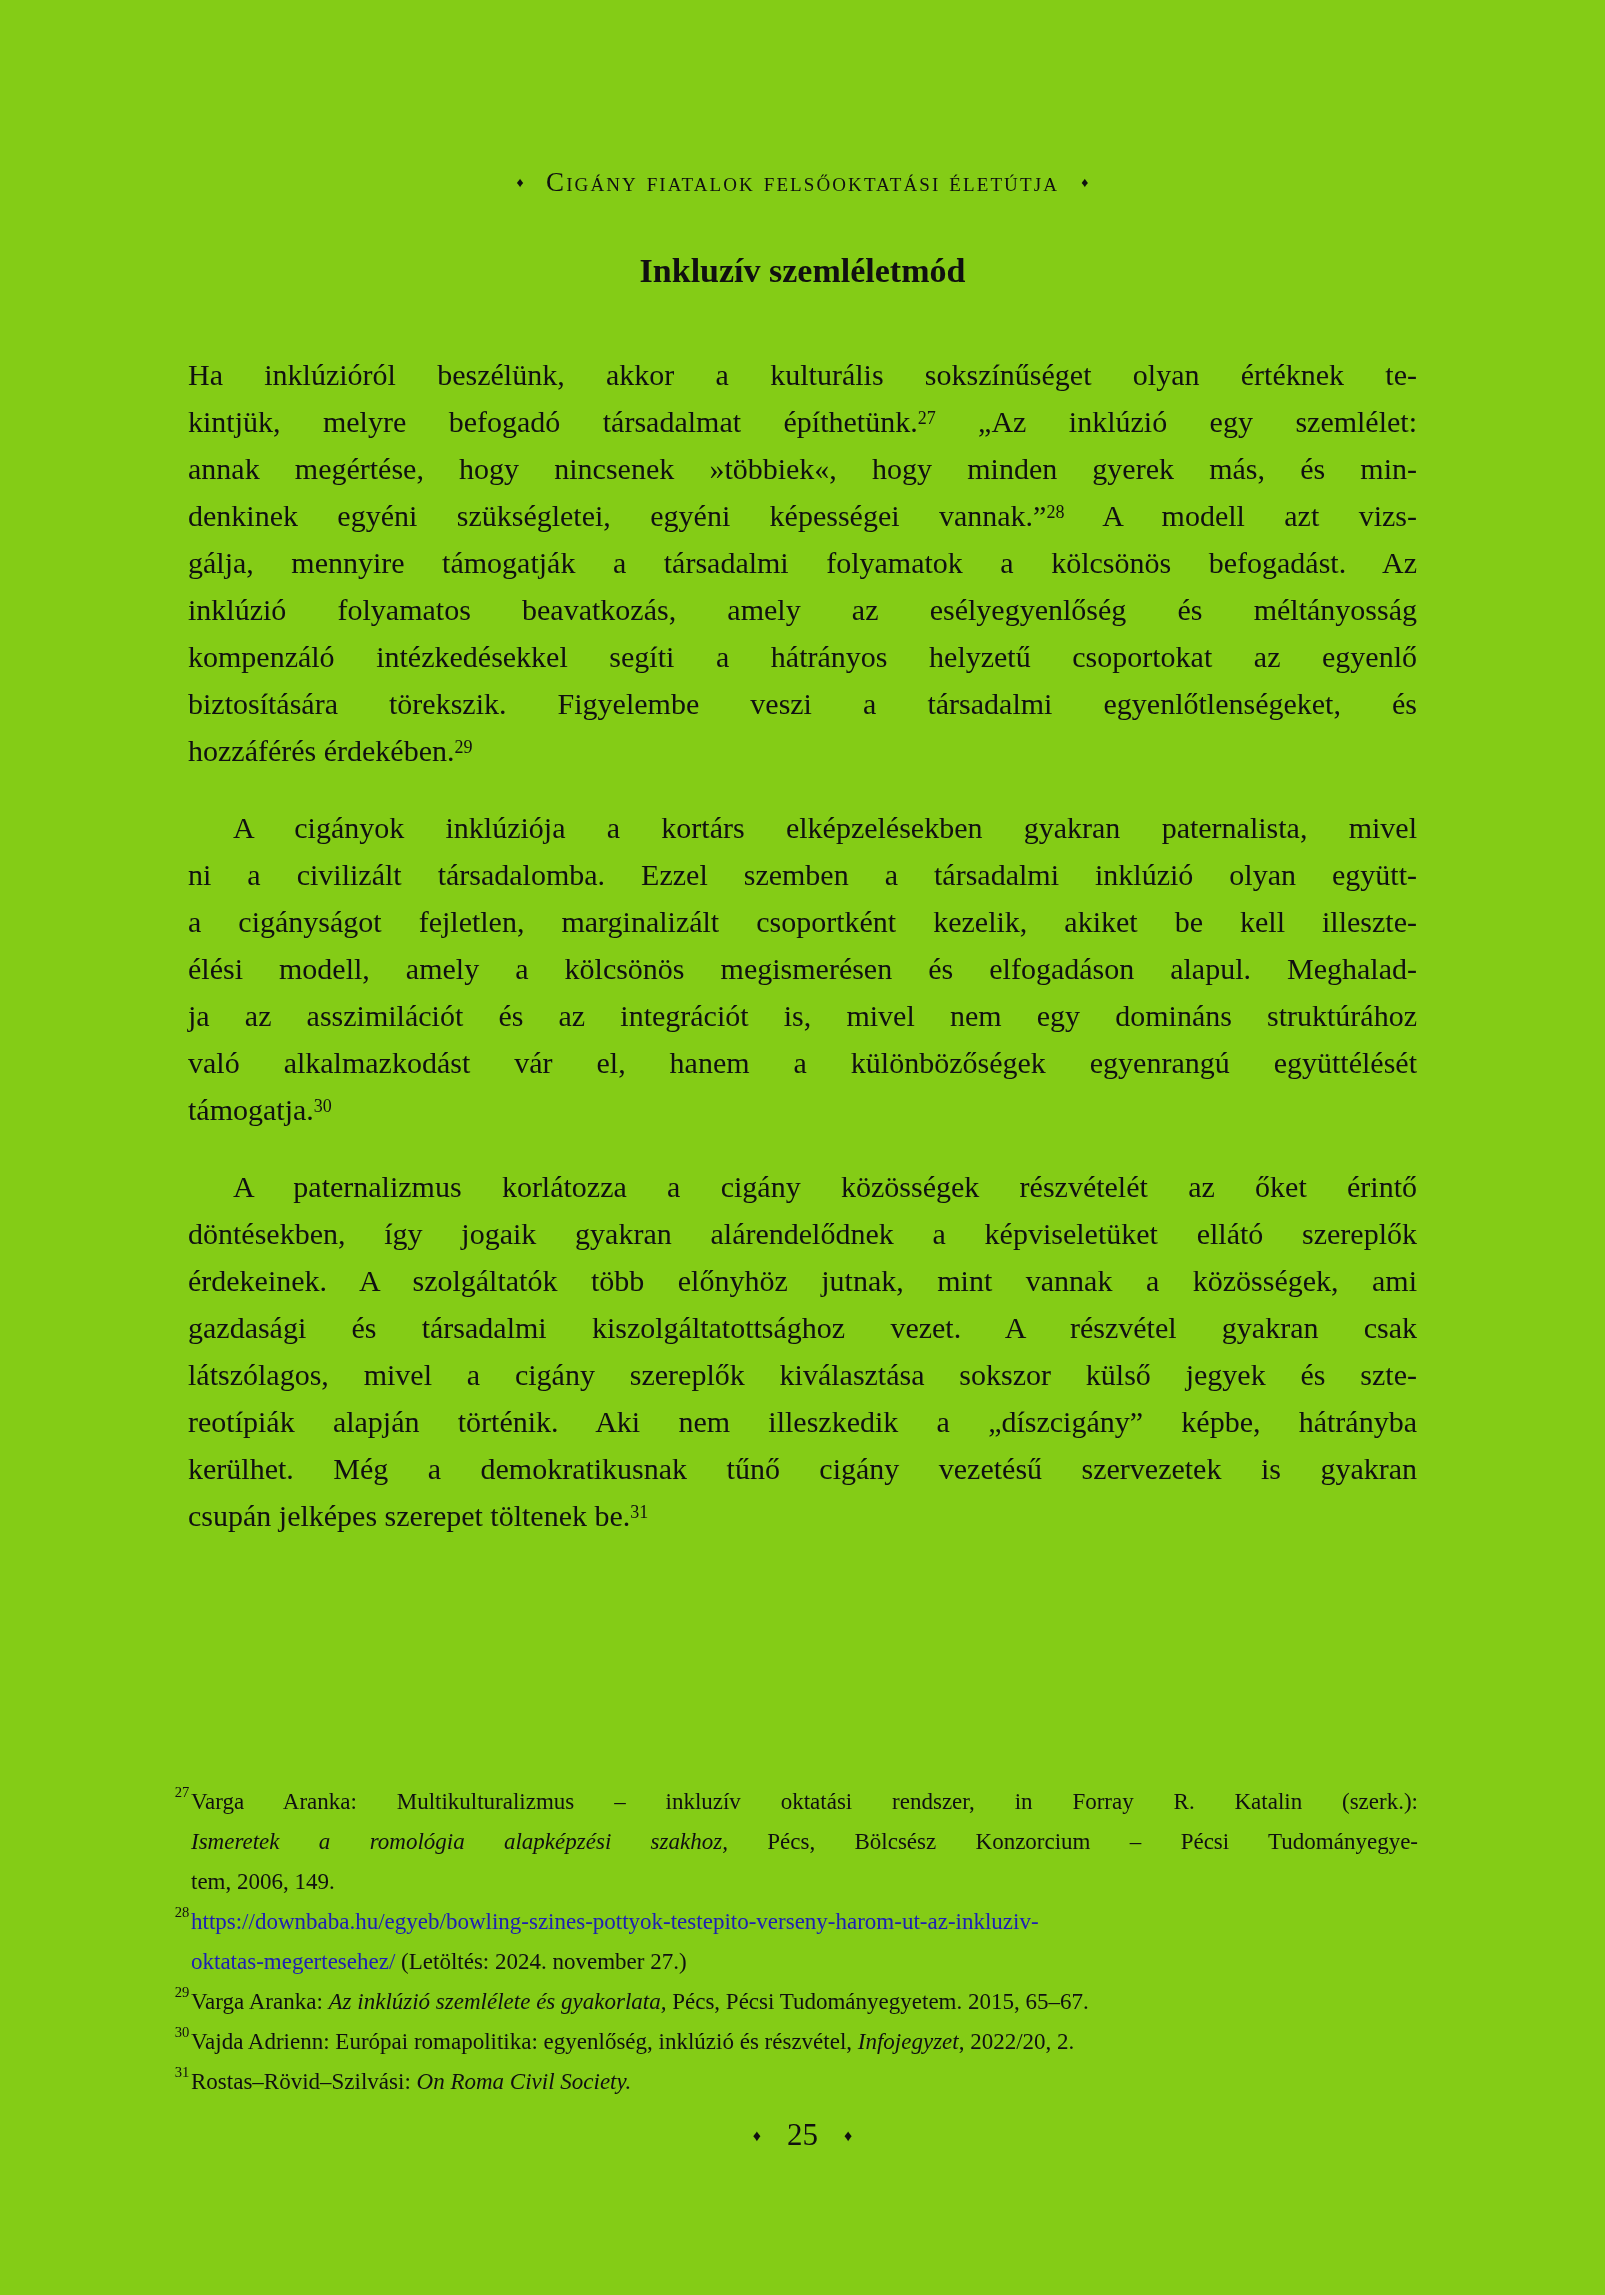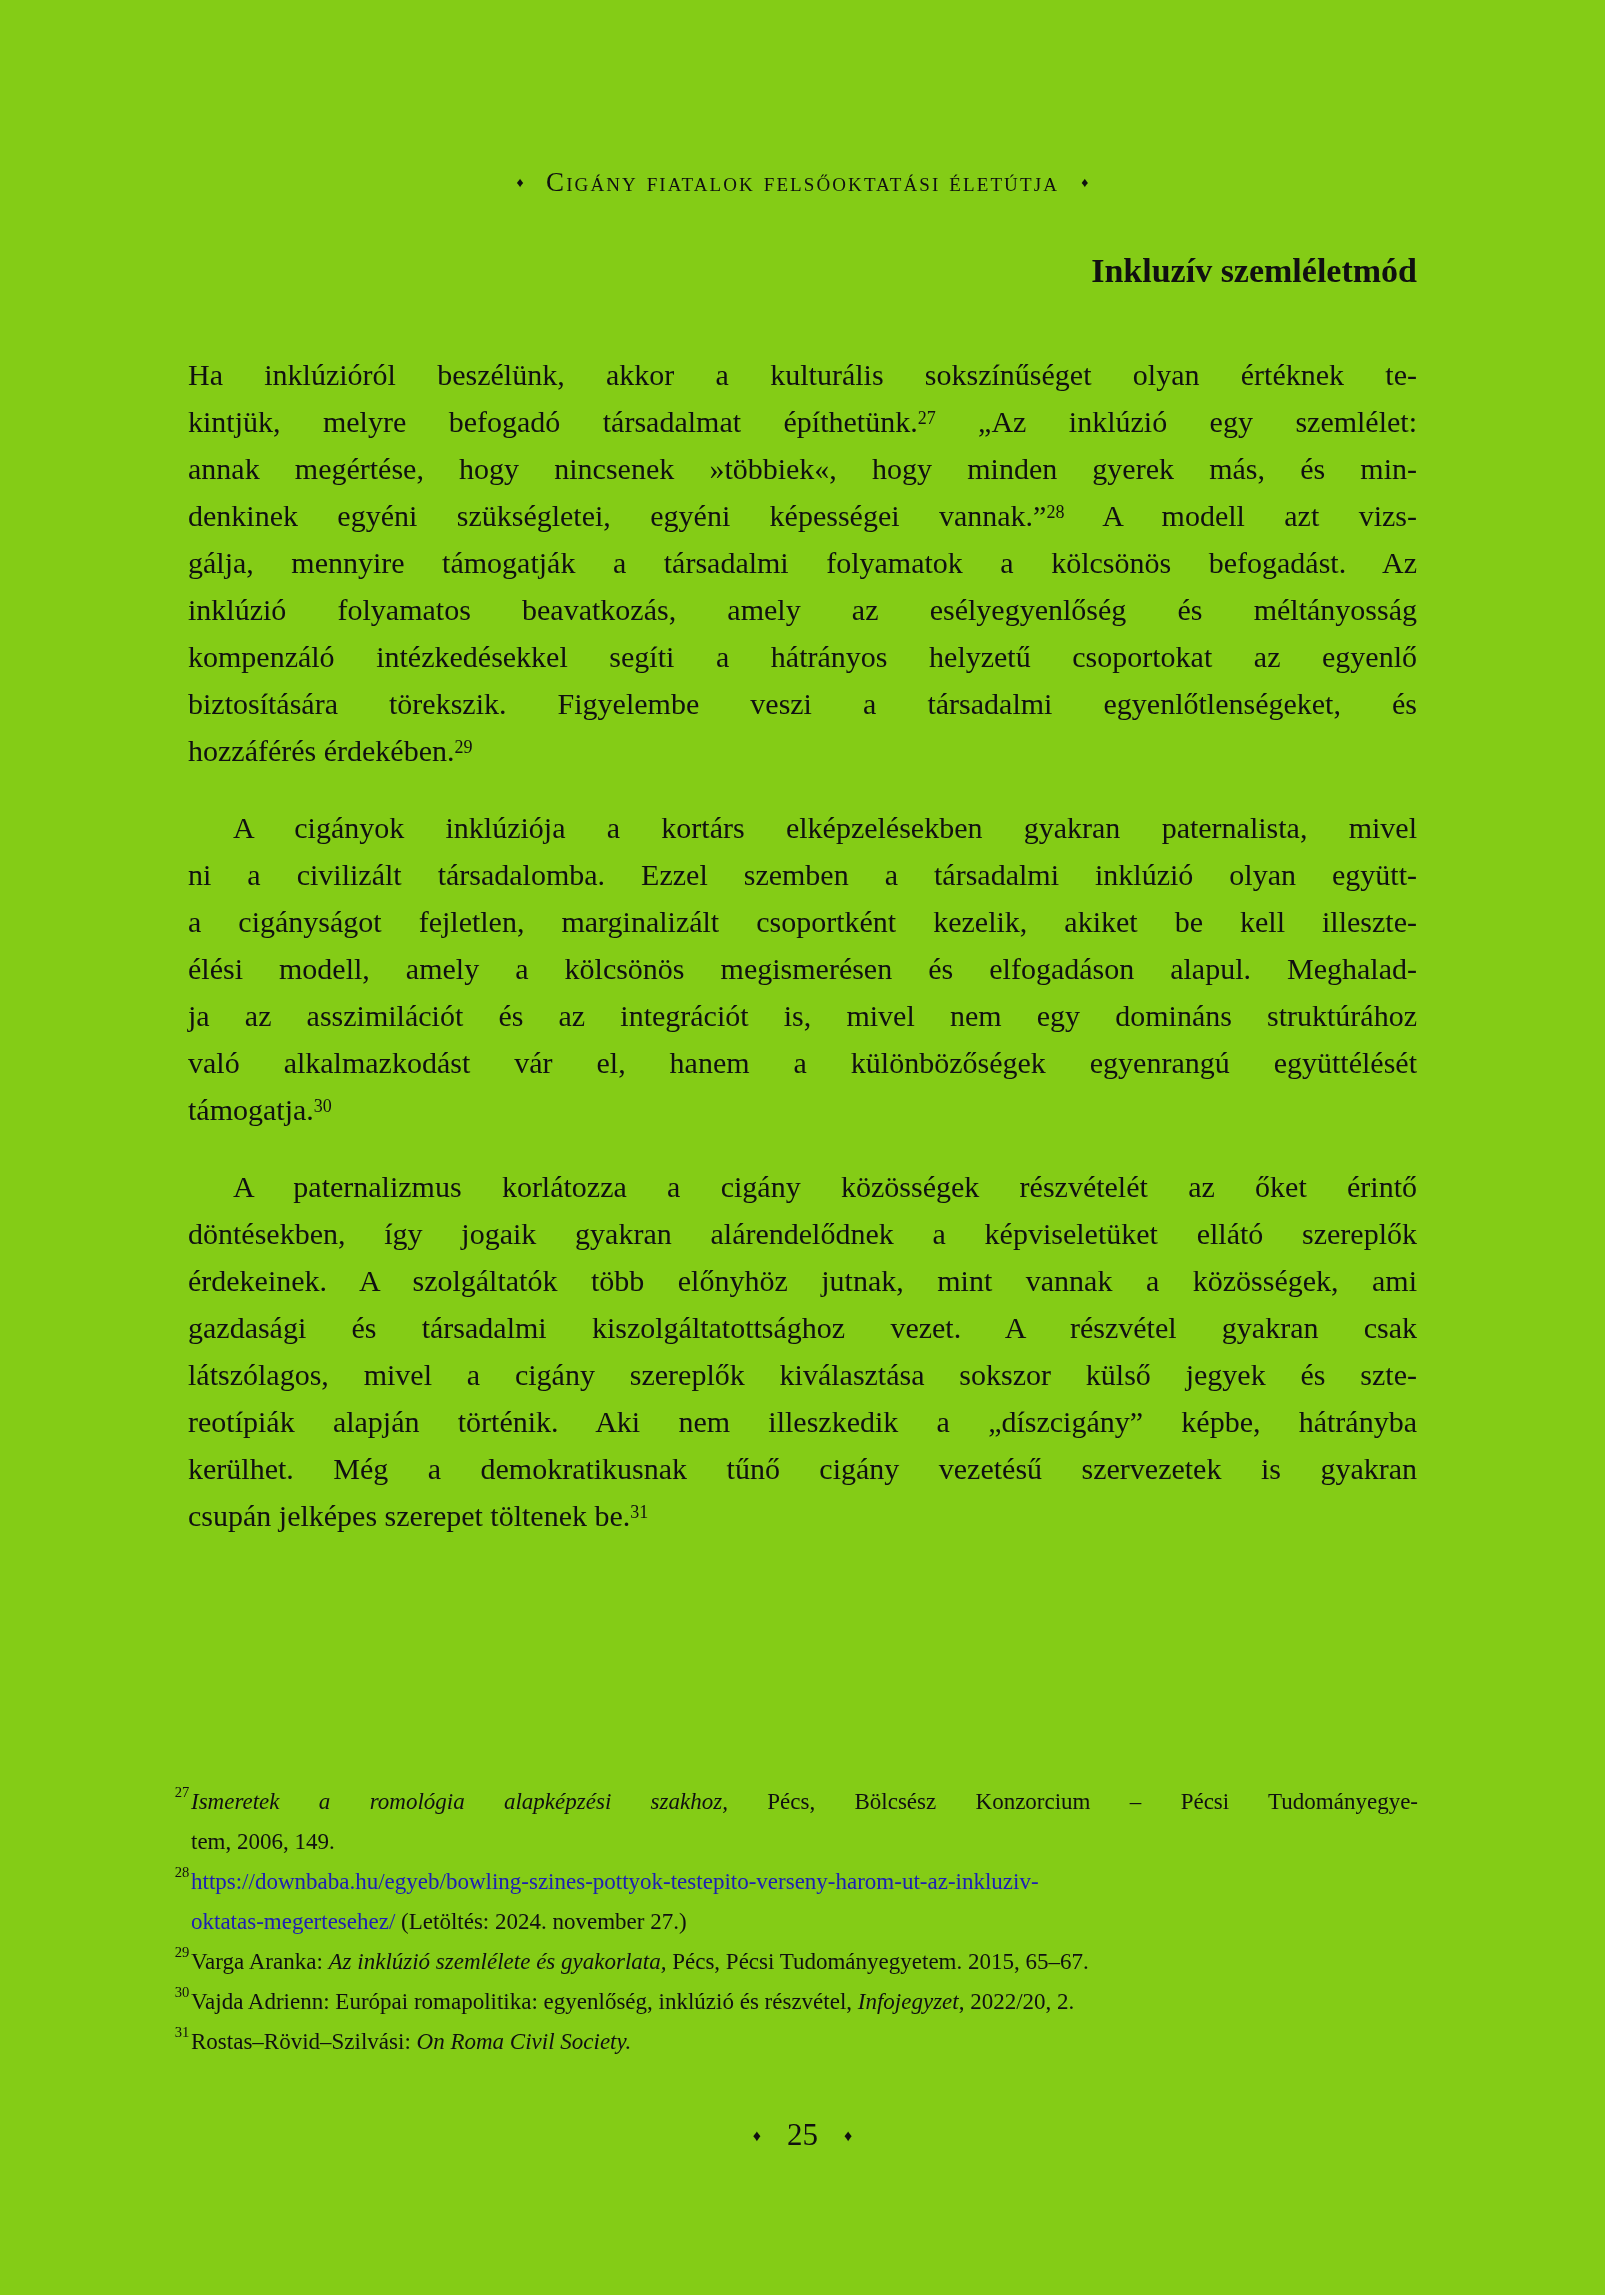--- a/index.html
+++ b/index.html
@@ -29,21 +29,21 @@
     font-size: 0.52em;
     vertical-align: 0.28em;
     letter-spacing: 0;
   }
   .running-header .diamond.left  { margin-right: 22.4px; }
   .running-header .diamond.right { margin-left: 22.4px; }
   .chapter-title {
     position: absolute;
     top: 252px; left: 188px; width: 1229px;
     margin: 0;
-    text-align: right;
+    text-align: center;
     font-size: 34px;
     font-weight: bold;
   }
   .body-text {
     position: absolute;
     top: 351px; left: 188px; width: 1229px;
     font-size: 30px;
     line-height: 47px;
   }
   .line {
@@ -121,20 +121,21 @@
       <div class="line"><span>gazdasági és társadalmi kiszolgáltatottsághoz vezet. A részvétel gyakran csak</span></div>
       <div class="line"><span>látszólagos, mivel a cigány szereplők kiválasztása sokszor külső jegyek és szte-</span></div>
       <div class="line"><span>reotípiák alapján történik. Aki nem illeszkedik a „díszcigány” képbe, hátrányba</span></div>
       <div class="line"><span>kerülhet. Még a demokratikusnak tűnő cigány vezetésű szervezetek is gyakran</span></div>
       <div class="line last"><span>csupán jelképes szerepet töltenek be.</span><sup class="ref">31</sup></div>
     </div>
 
   <div class="footnotes" id="footnotes">
       <div class="footnote">
         <sup class="fn-num">27</sup>
+        <div class="fn-line"><span>Varga Aranka: Multikulturalizmus – inkluzív oktatási rendszer, in Forray R. Katalin (szerk.):</span></div>
         <div class="fn-line"><em>Ismeretek a romológia alapképzési szakhoz,</em><span> Pécs, Bölcsész Konzorcium – Pécsi Tudományegye-</span></div>
         <div class="fn-line last"><span>tem, 2006, 149.</span></div>
       </div>
       <div class="footnote">
         <sup class="fn-num">28</sup>
         <div class="fn-line"><span class="link">https://downbaba.hu/egyeb/bowling-szines-pottyok-testepito-verseny-harom-ut-az-inkluziv-</span></div>
         <div class="fn-line last"><span class="link">oktatas-megertesehez/</span><span> (Letöltés: 2024. november 27.)</span></div>
       </div>
       <div class="footnote">
         <sup class="fn-num">29</sup>

